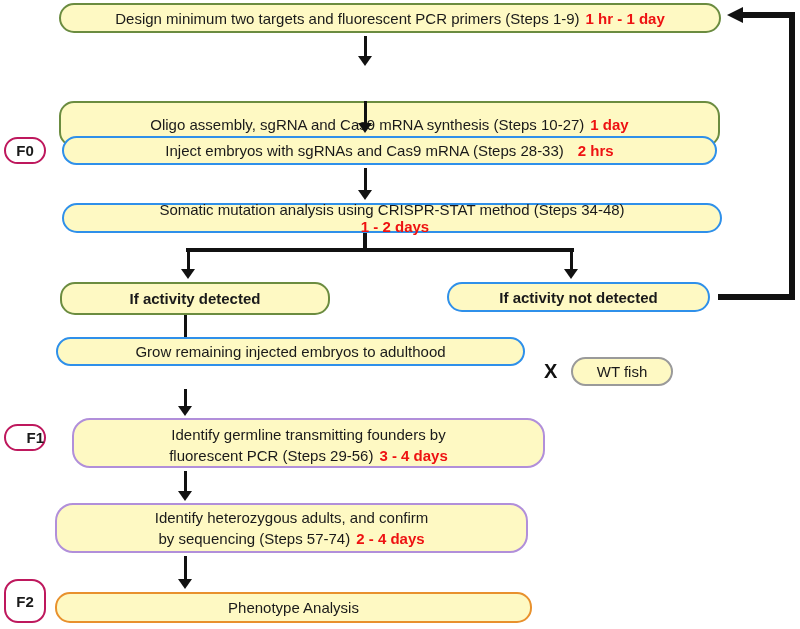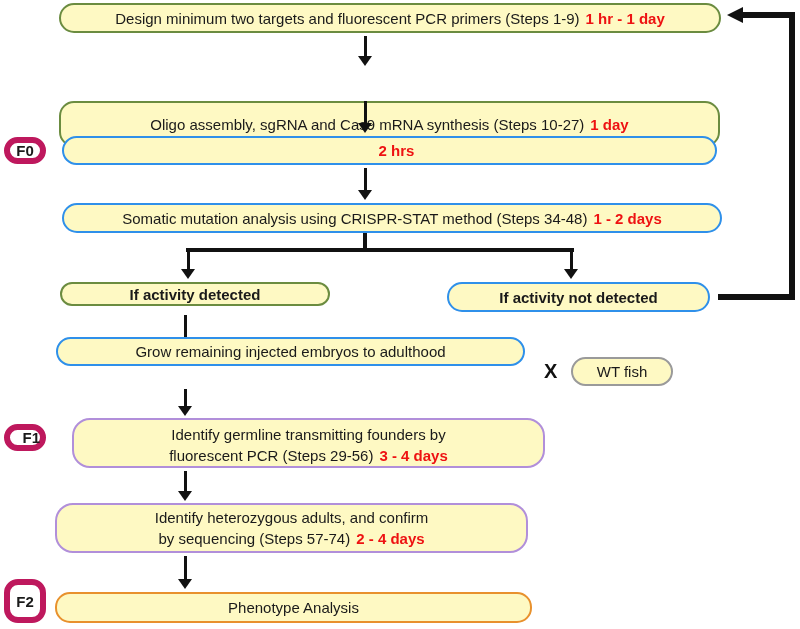--- a/index.html
+++ b/index.html
@@ -17,21 +17,21 @@
   .blue{border-color:#2f90ea;}
   .purple{border-color:#b18fda;}
   .orange{border-color:#e8912d;}
   .gray{border-color:#9a9a9a;}
   .bold{font-weight:bold;}
   .time{color:#ee1212;margin-left:6px;font-weight:bold;}
   .time.widegap{margin-left:14px;}
   .flabel{
     position:absolute;display:flex;align-items:center;justify-content:center;
     background:#fff;font-size:15px;font-weight:bold;box-sizing:border-box;
-    border:6px solid #be185d;border-radius:14px;
+    border:2px solid #be185d;border-radius:14px;
   }
   .ln{display:flex;align-items:center;justify-content:center;}
   .arrow-down{position:absolute;width:16px;display:flex;flex-direction:column;align-items:center;}
   .arrow-down .shaft{width:3px;flex:1;background:#111111;}
   .arrow-down .head{
     width:0;height:0;border-left:7px solid transparent;border-right:7px solid transparent;
     border-top:10px solid #111111;
   }
   .hline,.vline{position:absolute;background:#111111;}
   .arrowhead-left{
@@ -66,44 +66,45 @@
   </div>
   <div class="arrow-down" style="left:357px;top:101px;height:32px;">
       <div class="shaft"></div>
       <div class="head"></div>
     </div>
 
   <div class="flabel blue" style="left:4px;top:137px;width:42px;height:27px;">
     <span>F0</span>
   </div>
   <div class="box blue" style="left:62px;top:136px;width:655px;height:29px;">
+    <span>Inject embryos with sgRNAs and Cas9 mRNA (Steps 28-33)</span>
     <span class="time widegap">2 hrs</span>
   </div>
   <div class="arrow-down" style="left:357px;top:168px;height:32px;">
       <div class="shaft"></div>
       <div class="head"></div>
     </div>
 
-  <div class="box blue" style="left:62px;top:203px;width:660px;height:30px;">
+  <div class="box blue" style="left:62px;top:203px;width:660px;height:30px;flex-direction:column;">
     <span>Somatic mutation analysis using CRISPR-STAT method (Steps 34-48)</span>
     <span class="time">1 - 2 days</span>
   </div>
 
   <div class="vline" style="left:363px;top:233px;width:4px;height:17px;"></div>
   <div class="hline" style="left:186px;top:248px;width:388px;height:4px;"></div>
   <div class="arrow-down" style="left:180px;top:250px;height:29px;">
       <div class="shaft"></div>
       <div class="head"></div>
     </div>
   <div class="arrow-down" style="left:563px;top:250px;height:29px;">
       <div class="shaft"></div>
       <div class="head"></div>
     </div>
 
-  <div class="box olive bold" style="left:60px;top:282px;width:270px;height:24px;">
+  <div class="box olive bold" style="left:60px;top:282px;width:270px;height:33px;">
     <span>If activity detected</span>
   </div>
   <div class="box blue bold" style="left:447px;top:282px;width:263px;height:30px;">
     <span>If activity not detected</span>
   </div>
   <div class="arrow-down" style="left:177px;top:315px;height:40px;">
       <div class="shaft"></div>
       <div class="head"></div>
     </div>
 

